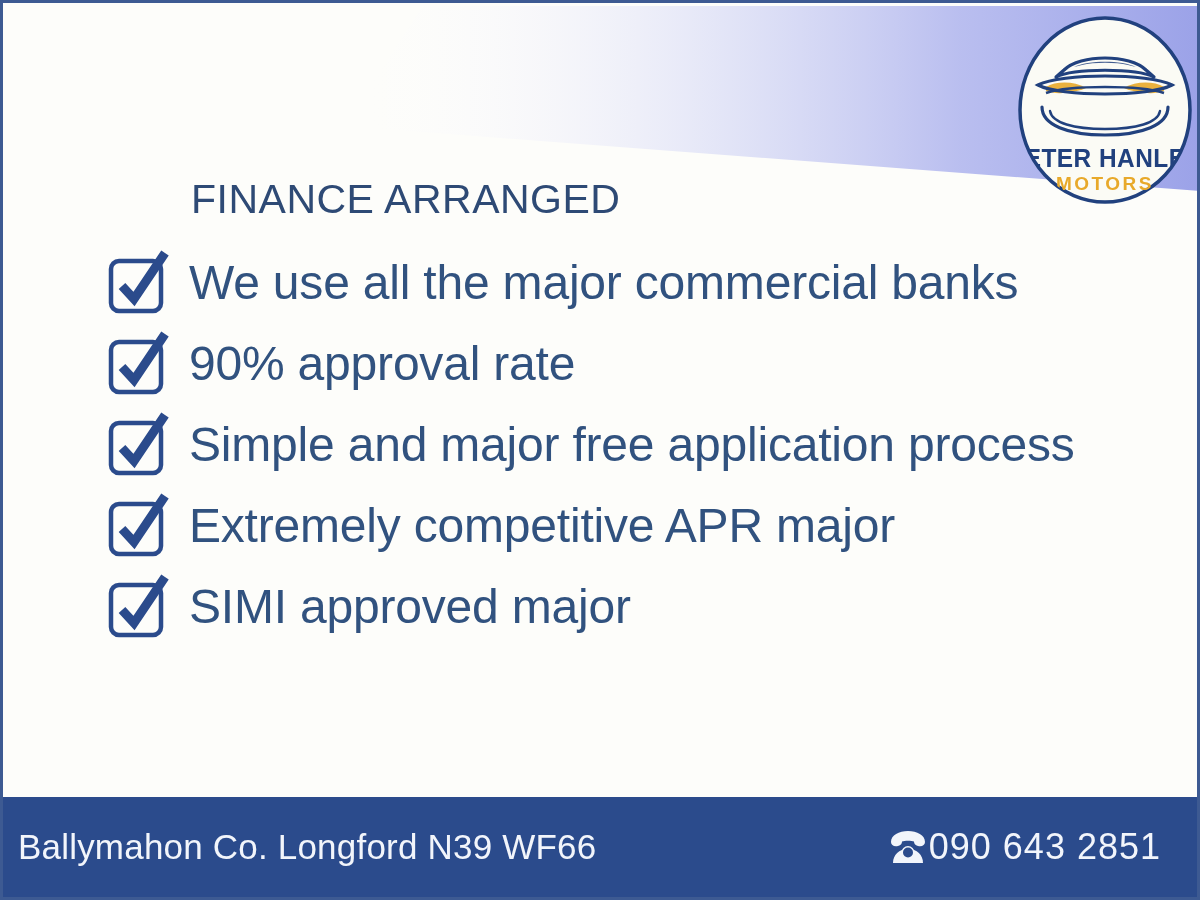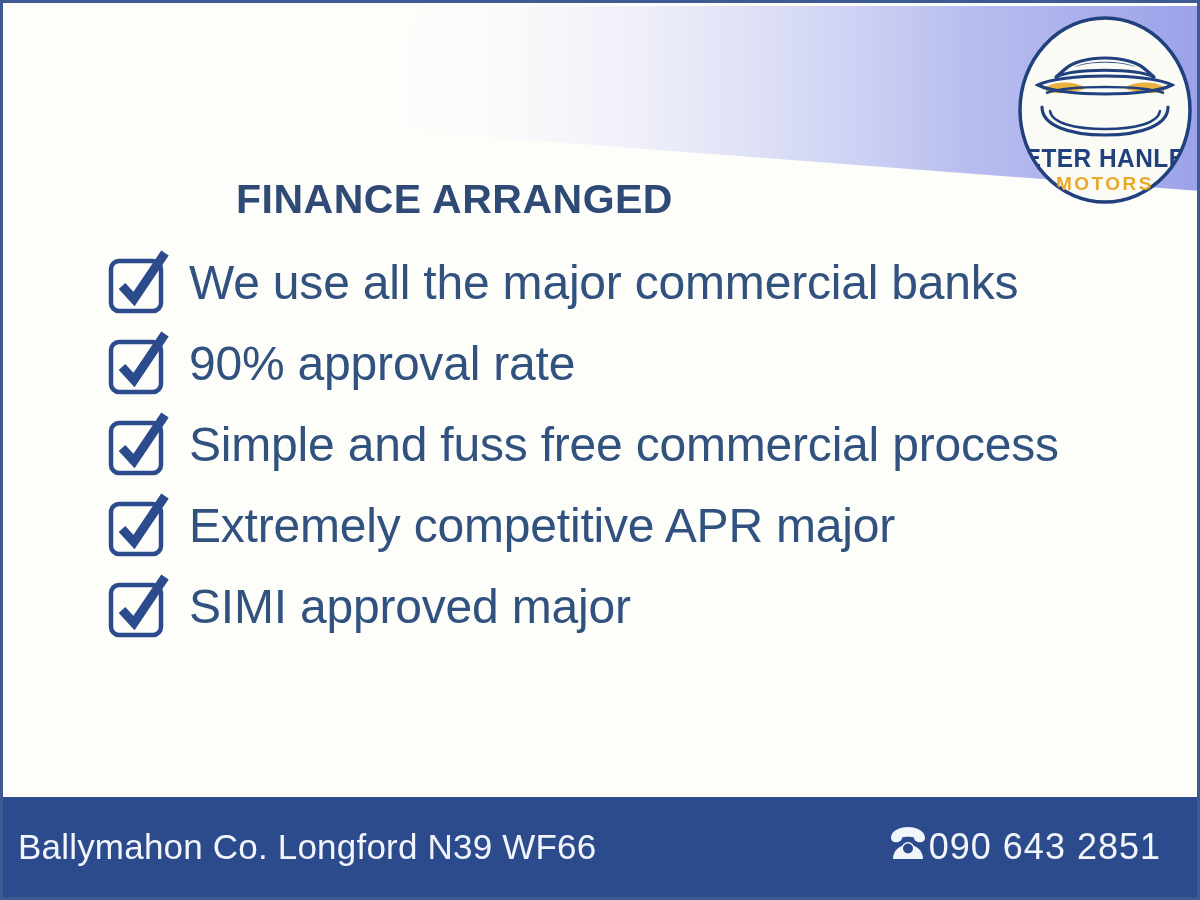--- a/index.html
+++ b/index.html
@@ -42,23 +42,22 @@
   #logo-badge svg { display: block; width: 100%; height: 100%; }
 
   
   #headline {
     position: absolute;
     top: 173px;
     left: 188px;
     font-size: 41px;
     letter-spacing: 0.5px;
     color: #2e4a75;
-    font-weight: 700;
-    white-space: nowrap;
-    margin-left: 45px;
+    font-weight: 400;
+    white-space: nowrap;
   }
 
   
   #checklist {
     position: absolute;
     top: 240px;
     left: 104px;
     width: 1000px;
     list-style: none;
   }
@@ -104,20 +103,21 @@
   #footer-address {
     color: #f2f5fb;
     font-size: 35px;
     font-weight: 400;
     letter-spacing: 0.2px;
     white-space: nowrap;
   }
 
   #footer-phone {
     display: flex;
+    align-items: center;
     white-space: nowrap;
   }
 
   #phone-icon {
     width: 42px;
     height: 34px;
     display: block;
     flex: 0 0 42px;
   }
 
@@ -201,21 +201,21 @@
     </li>
 
 
     <li class="check-row">
       <span class="check-icon">
         <svg viewBox="0 0 62 62" aria-hidden="true">
           <rect x="4" y="8" width="50" height="50" rx="8" ry="8" fill="none" stroke="#2b4b8c" stroke-width="4.5"></rect>
           <path d="M15 33 L27 46 L58 0" fill="none" stroke="#2b4b8c" stroke-width="9" stroke-linecap="butt" stroke-linejoin="miter"></path>
         </svg>
       </span>
-      <span class="check-label">Simple and fuss free commercial process</span>
+      <span class="check-label">Simple and major free application process</span>
     </li>
 
     <li class="check-row">
       <span class="check-icon">
         <svg viewBox="0 0 62 62" aria-hidden="true">
           <rect x="4" y="8" width="50" height="50" rx="8" ry="8" fill="none" stroke="#2b4b8c" stroke-width="4.5"></rect>
           <path d="M15 33 L27 46 L58 0" fill="none" stroke="#2b4b8c" stroke-width="9" stroke-linecap="butt" stroke-linejoin="miter"></path>
         </svg>
       </span>
       <span class="check-label">Extremely competitive APR major</span>

